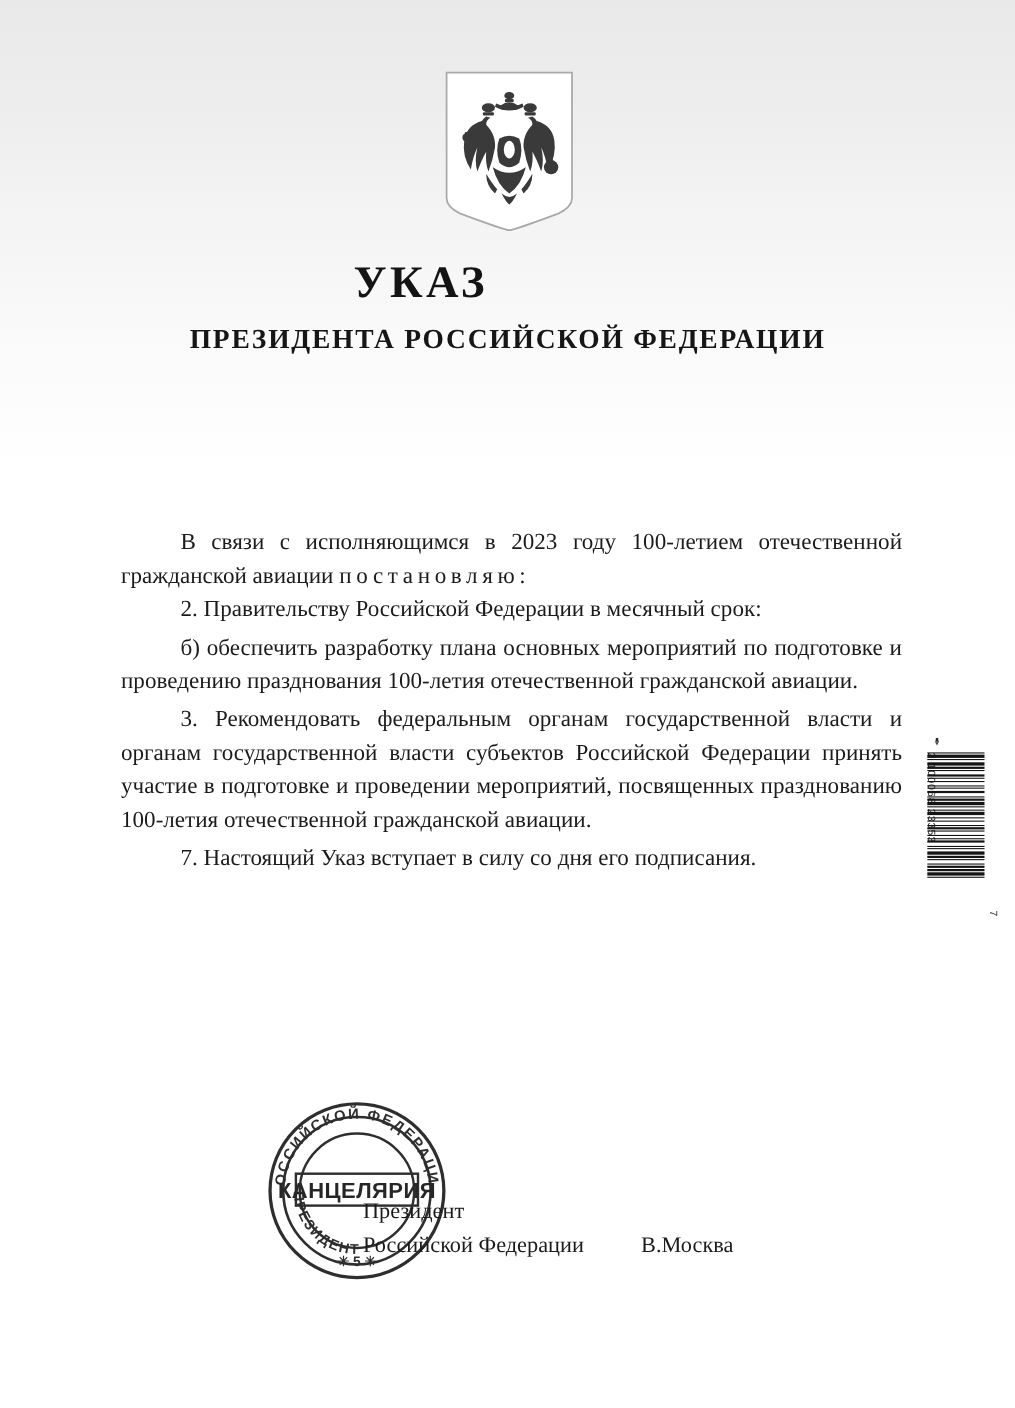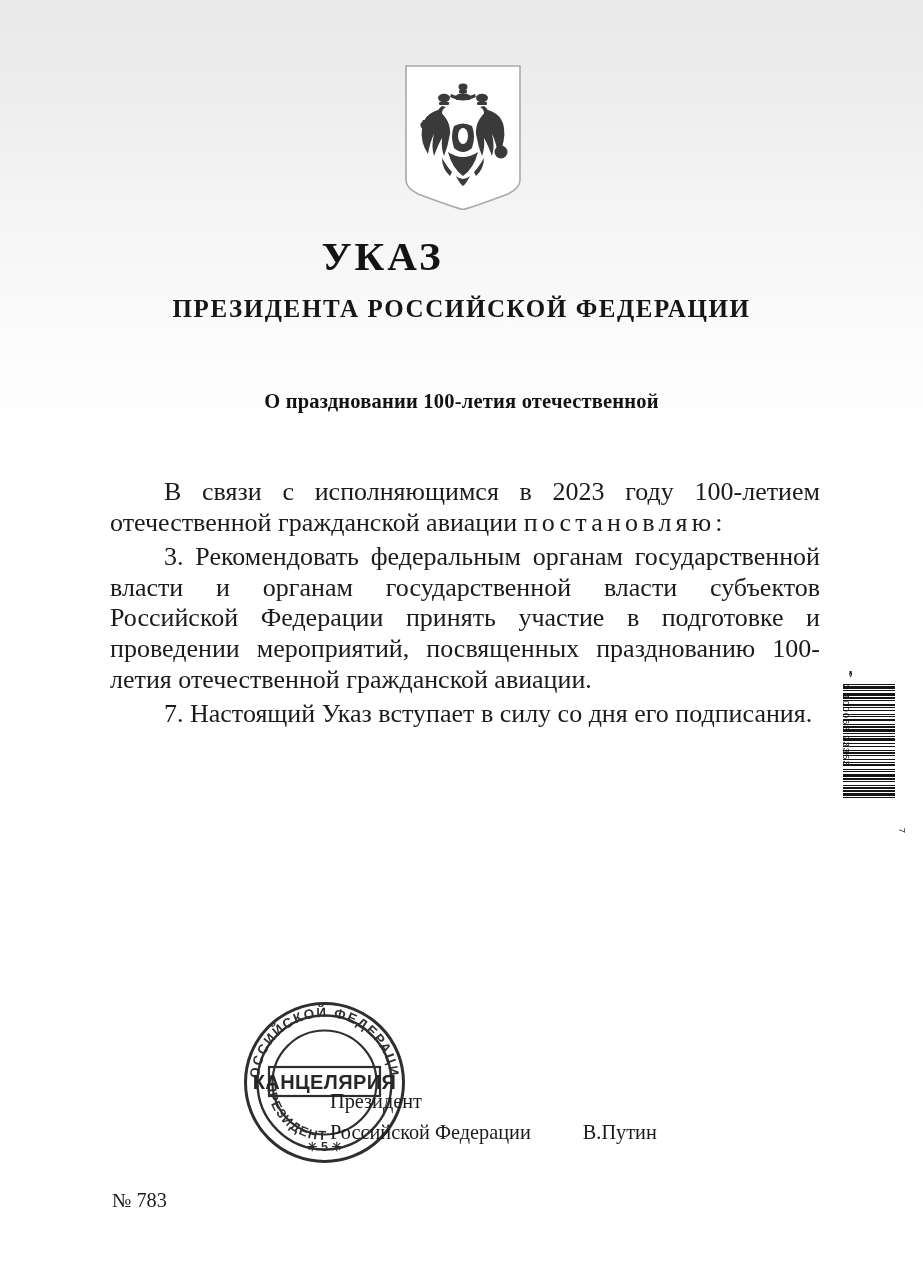--- a/index.html
+++ b/index.html
@@ -82,21 +82,21 @@
 
   
   .body-block {
     position: absolute;
     left: 110px;
     top: 477px;
     width: 710px;
   }
   .para {
     margin: 0;
-    font-size: 26px;
+    font-size: 21px;
     line-height: 30.6px;
     text-align: justify;
     text-indent: 54px;
     color: #1b1b1b;
     -webkit-hyphens: none;
     hyphens: none;
   }
   .para.last-line-natural {
     text-align-last: left;
   }
@@ -255,25 +255,26 @@
       <g fill="#ffffff">
         <ellipse cx="61" cy="74" rx="5" ry="8"></ellipse>
       </g>
       <path d="M8 120 H114" stroke="#c9c9c9" stroke-width="1" fill="none" opacity="0"></path>
     </svg>
   </div>
 
   <div class="doc-title">УКАЗ</div>
   <div class="doc-subtitle">ПРЕЗИДЕНТА РОССИЙСКОЙ ФЕДЕРАЦИИ</div>
   <div class="doc-heading">
-    <div>О праздновании 100-летия отечественной</div>
   </div>
 
   <div class="body-block">
     <p class="para last-line-natural"><span>В связи с исполняющимся в 2023 году 100-летием отечественной гражданской авиации </span><span class="spaced">постановляю</span><span>:</span></p>
+    <p class="para last-line-natural">2. Правительству Российской Федерации в месячный срок:</p>
+    <p class="para last-line-natural gap-before">б) обеспечить разработку плана основных мероприятий по подготовке и проведению празднования 100-летия отечественной гражданской авиации.</p>
     <p class="para last-line-natural gap-before">3. Рекомендовать федеральным органам государственной власти и органам государственной власти субъектов Российской Федерации принять участие в подготовке и проведении мероприятий, посвященных празднованию 100-летия отечественной гражданской авиации.</p>
     <p class="para last-line-natural gap-before">7. Настоящий Указ вступает в силу со дня его подписания.</p>
   </div>
 
   <div class="barcode">
     <div class="barcode-inner">
       <div class="barcode-bars" id="barcode-bars">
           <i style="width: 1px;"></i>
           <i style="width: 1px; background: transparent;"></i>
           <i style="width: 3px;"></i>
@@ -371,21 +372,20 @@
       <text x="81.5" y="150" font-family="'Liberation Sans', sans-serif" font-size="12.5" font-weight="bold" fill="#1d1d1d" text-anchor="middle">✳ 5 ✳</text>
       <rect x="26" y="66" width="111" height="29" fill="none" stroke="#1d1d1d" stroke-width="2.2"></rect>
       <text x="81.5" y="88" font-family="'Liberation Sans', sans-serif" font-size="20" font-weight="bold" fill="#141414" text-anchor="middle" letter-spacing="0.4">КАНЦЕЛЯРИЯ</text>
     </svg>
   </div>
 
   <div class="signature">
     <div>Президент</div>
     <div class="sig-line2">
       <span>Российской Федерации</span>
-      <span class="sig-name">В.Путин</span>
+      <span class="sig-name">В.Москва</span>
     </div>
   </div>
 
   <div class="footer">
-    <div>№ 783</div>
   </div>
 
 </div>
 
 </body></html>

